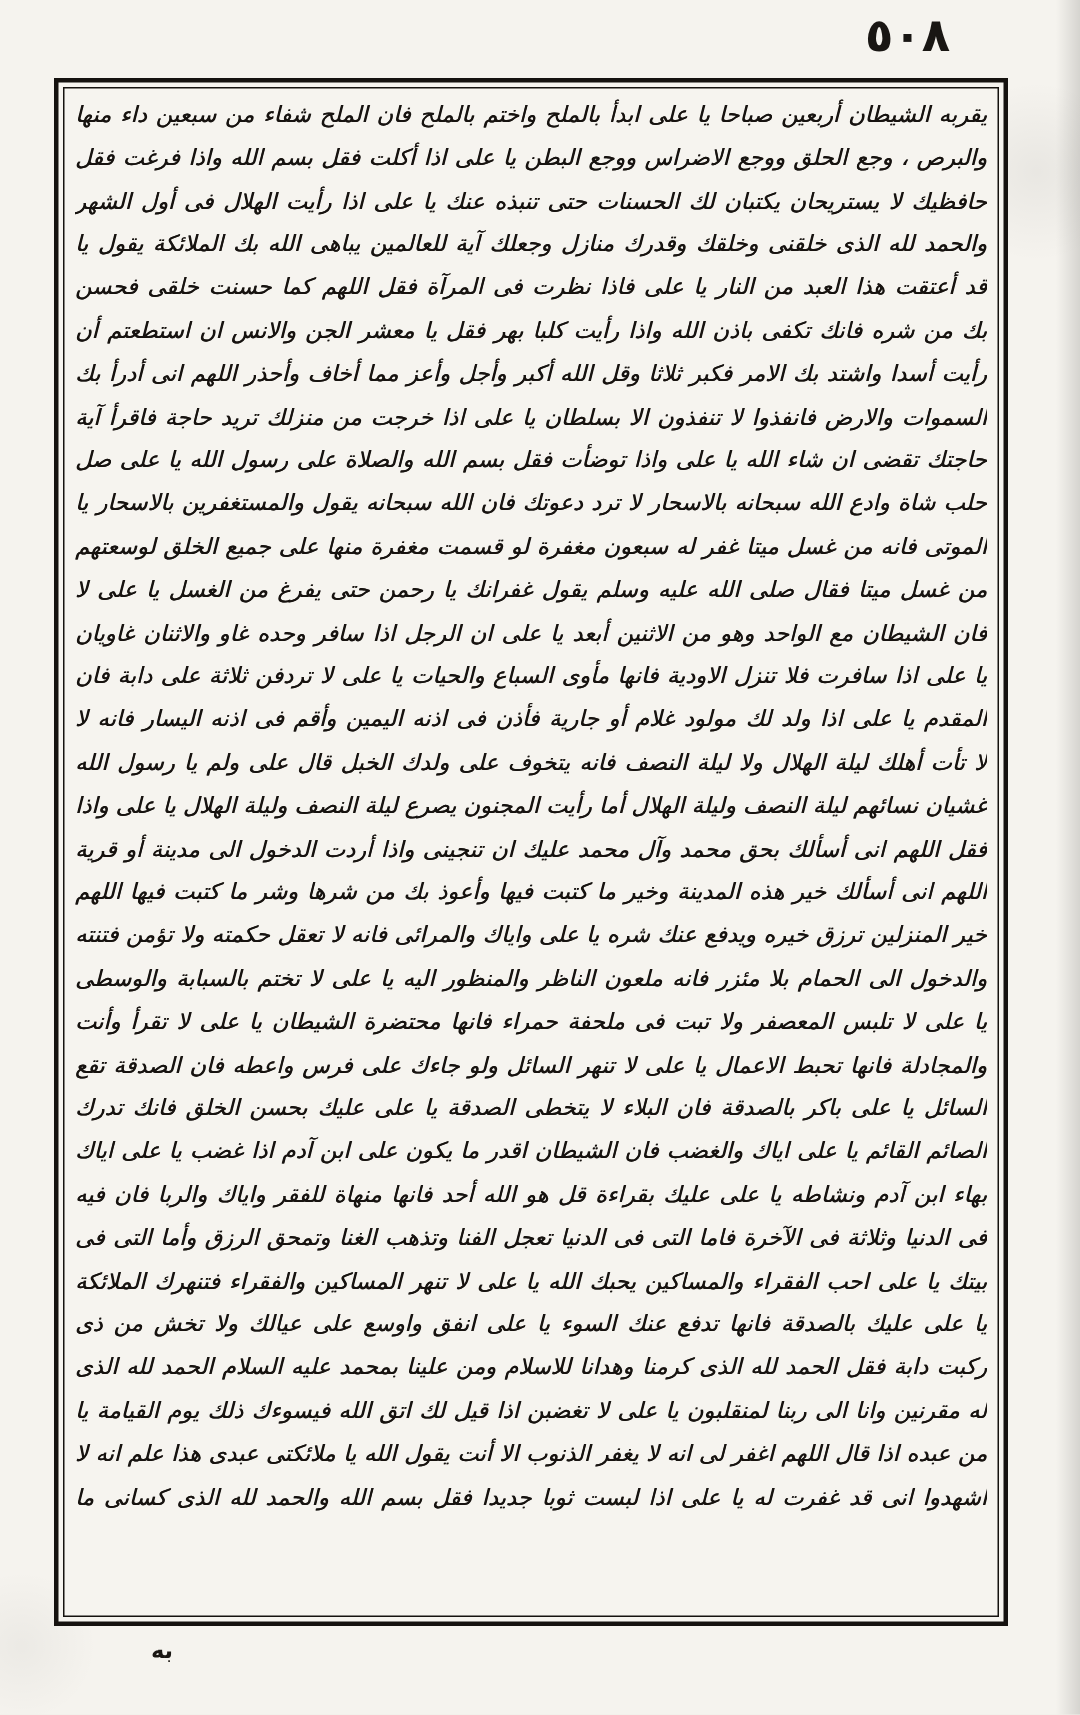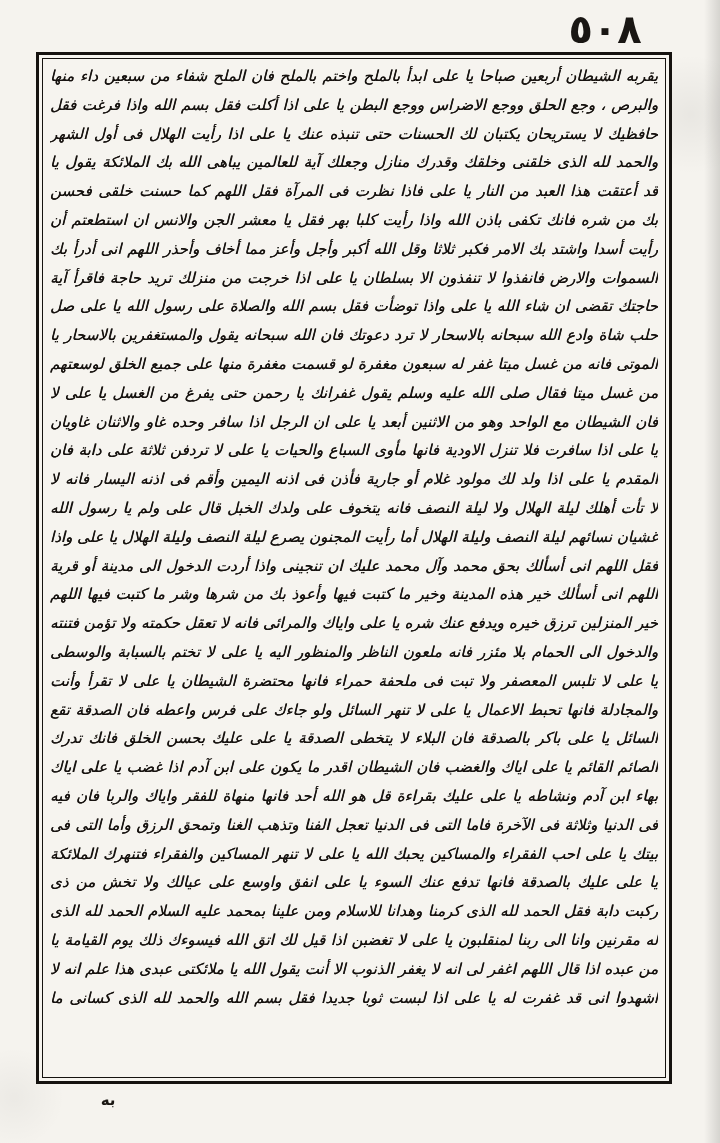--- a/index.html
+++ b/index.html
@@ -17,21 +17,21 @@
       #f5f3ee;
   }
   .edge-shadow{
     position:absolute;top:0;right:0;width:16px;height:1143px;
     background:linear-gradient(to right, rgba(0,0,0,0), rgba(0,0,0,0.13));
     pointer-events:none;
   }
   .page-number{
     position:absolute;top:6px;left:555px;width:100px;
     text-align:center;
-    font-size:40px;font-weight:bold;color:#191613;
+    font-size:31px;font-weight:bold;color:#191613;
     letter-spacing:2px;
   }
   .frame{
     position:absolute;left:36px;top:52px;width:636px;height:1032px;
     border:3.5px solid #15120f;
     box-sizing:border-box;
     background:#f6f4ef;
   }
   .frame-inner{
     position:absolute;inset:3px;

